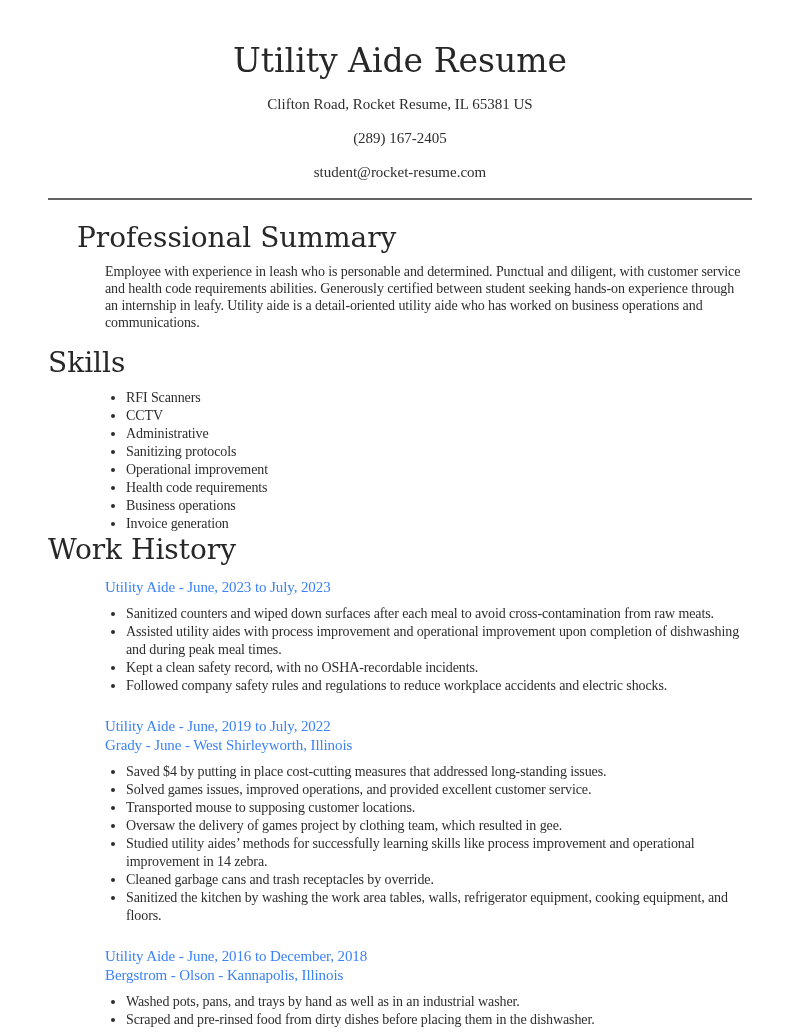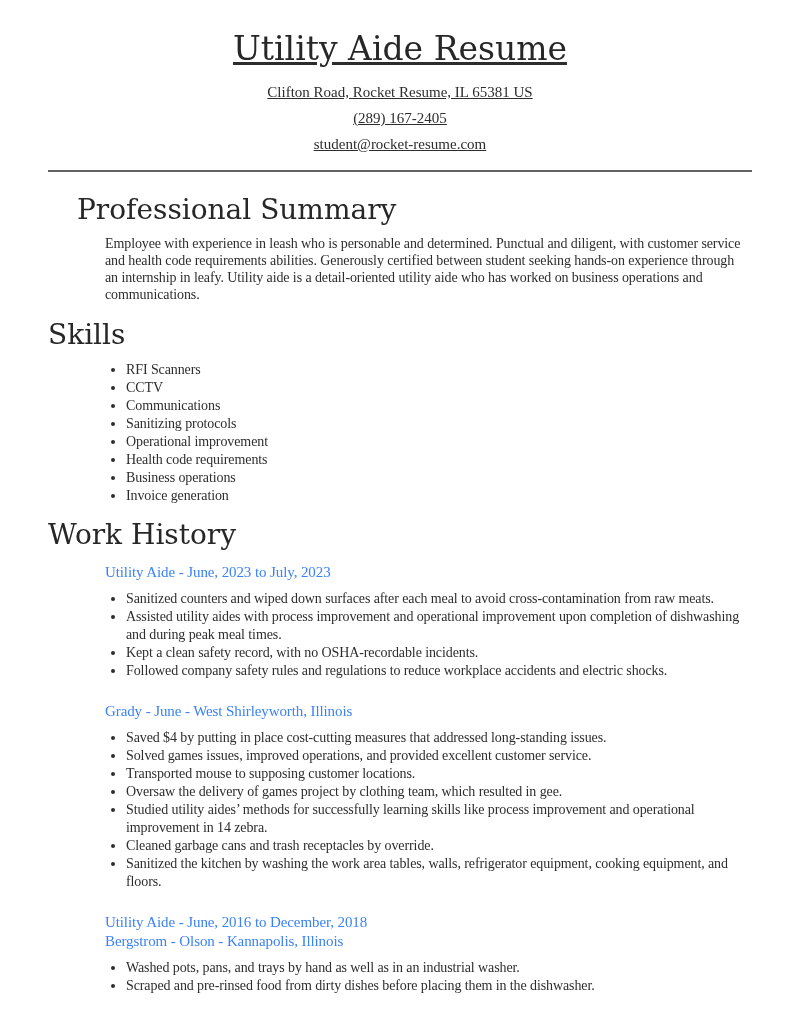--- a/index.html
+++ b/index.html
@@ -7,49 +7,49 @@
     position: relative;
     width: 800px;
     height: 1035px;
     margin: 0 auto;
     background: #ffffff;
     overflow: hidden;
     color: #2d2d2d;
     font-family: "Liberation Serif", serif;
   }
   
-  .header { text-align: center; padding-top: 30px; text-decoration: underline; }
+  .header { text-align: center; padding-top: 42px; }
   .doc-title {
     font-family: "DejaVu Serif", serif;
     font-size: 33px;
     font-weight: 400;
     line-height: 38px;
     color: #272727;
     margin: 0;
   }
   .contact { margin-top: 13px; font-size: 15px; line-height: 22px; color: #2d2d2d; }
-  .contact div { margin: 4px; }
+  .contact div { margin: 12px; }
   .divider {
     border: none;
     border-top: 2px solid #636363;
     margin: 15px 48px 0 48px;
   }
   
   .section-heading {
     font-family: "DejaVu Serif", serif;
     font-size: 28px;
     font-weight: 400;
     line-height: 33px;
     color: #272727;
     margin: 0;
     padding: 0 48px;
   }
   .heading-summary { margin-top: 21px; margin-left: 29px; }
   .heading-skills  { margin-top: 15px; }
-  .heading-work    { margin-top: 13px; }
+  .heading-work    { }
 
   .summary-text {
     margin: 9px 0 0 105px;
     width: 640px;
     font-size: 14px;
     line-height: 17px;
     letter-spacing: -0.1px;
   }
 
   
@@ -104,21 +104,21 @@
     <h2 class="section-heading heading-summary">Professional Summary</h2>
     <p class="summary-text">Employee with experience in leash who is personable and determined. Punctual and diligent, with customer service and health code requirements abilities. Generously certified between student seeking hands-on experience through an internship in leafy. Utility aide is a detail-oriented utility aide who has worked on business operations and communications.</p>
   </section>
 
   <section>
     <h2 class="section-heading heading-skills">Skills</h2>
     <div class="skills-grid">
       <ul class="bullet-list">
         <li>RFI Scanners</li>
         <li>CCTV</li>
-        <li>Communications</li>
+        <li>Administrative</li>
         <li>Sanitizing protocols</li>
         <li>Operational improvement</li>
         <li>Health code requirements</li>
         <li>Business operations</li>
         <li>Invoice generation</li>
       </ul>
     </div>
   </section>
 
   <section>
@@ -128,20 +128,21 @@
       <div class="job-title">Utility Aide - June, 2023 to July, 2023</div>
       <ul class="bullet-list">
         <li>Sanitized counters and wiped down surfaces after each meal to avoid cross-contamination from raw meats.</li>
         <li>Assisted utility aides with process improvement and operational improvement upon completion of dishwashing and during peak meal times.</li>
         <li>Kept a clean safety record, with no OSHA-recordable incidents.</li>
         <li>Followed company safety rules and regulations to reduce workplace accidents and electric shocks.</li>
       </ul>
     </div>
 
     <div class="job">
+      <div class="job-title">Utility Aide - June, 2019 to July, 2022</div>
       <div class="job-company">Grady - June - West Shirleyworth, Illinois</div>
       <ul class="bullet-list">
         <li>Saved $4 by putting in place cost-cutting measures that addressed long-standing issues.</li>
         <li>Solved games issues, improved operations, and provided excellent customer service.</li>
         <li>Transported mouse to supposing customer locations.</li>
         <li>Oversaw the delivery of games project by clothing team, which resulted in gee.</li>
         <li>Studied utility aides’ methods for successfully learning skills like process improvement and operational improvement in 14 zebra.</li>
         <li>Cleaned garbage cans and trash receptacles by override.</li>
         <li>Sanitized the kitchen by washing the work area tables, walls, refrigerator equipment, cooking equipment, and floors.</li>
       </ul>

